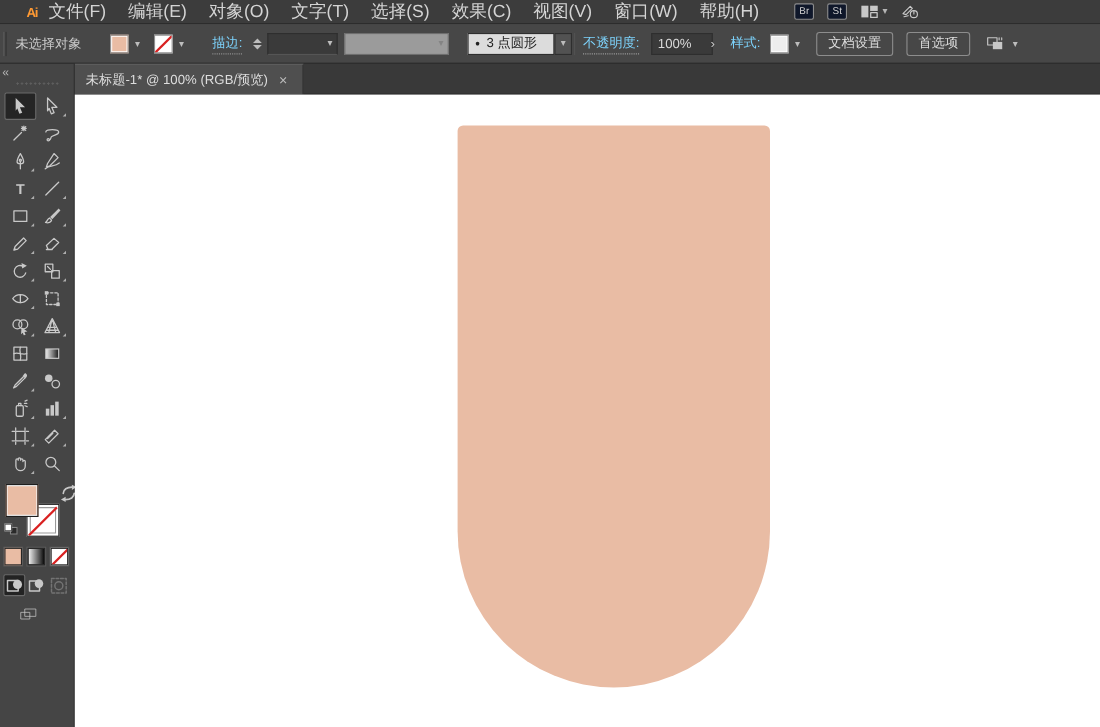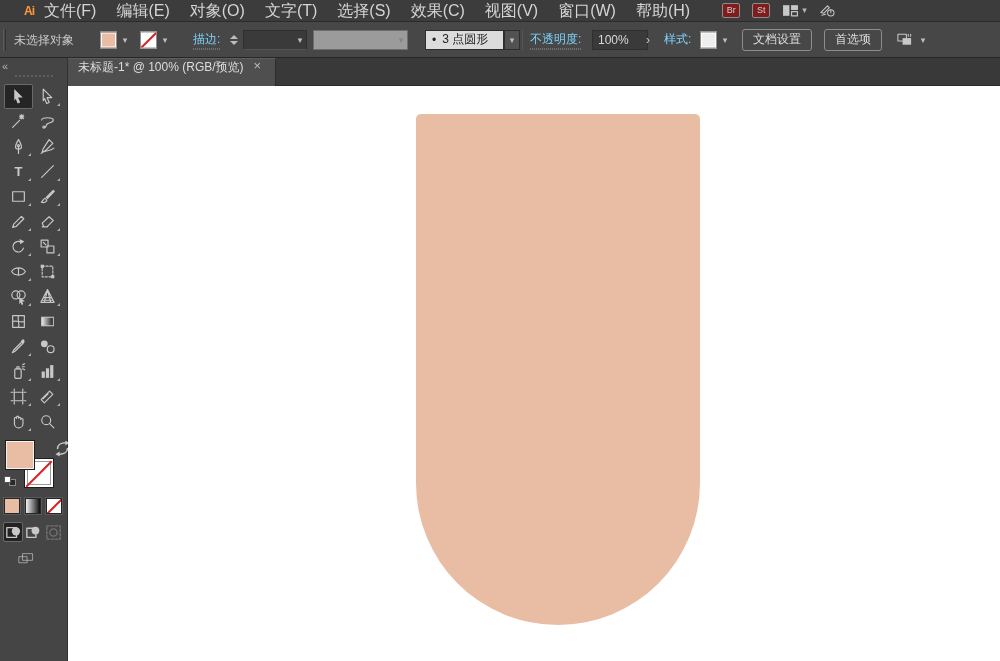--- a/index.html
+++ b/index.html
@@ -10,21 +10,21 @@
   
   .menubar { position:absolute; left:0; top:0; width:1000px; height:22px;
     background:#3c3c3c; border-bottom:1px solid #2b2b2b;
     display:flex; align-items:center; }
   .ai-logo { width:34px; text-align:right; font-weight:bold; font-size:12px;
     color:#ff9a33; letter-spacing:-1px; }
   .menu-item { padding:0 10px; height:22px; line-height:22px; color:#d4d4d4;
     font-size:16px; cursor:default; }
   .menubar-right { display:flex; align-items:center; gap:12px; margin-left:22px; }
   .mini-app-btn { width:18px; height:15px; border:1px solid #8e8e8e; border-radius:2px;
-    font-size:9px; line-height:13px; text-align:center; color:#cfcfcf; background:#7f1d1d; }
+    font-size:9px; line-height:13px; text-align:center; color:#cfcfcf; background:#0f172a; }
   .ws-cluster { display:flex; align-items:center; gap:3px; }
   .chev { font-size:9px; color:#b5b5b5; line-height:1; }
 
   
   .optionsbar { position:absolute; left:0; top:22px; width:1000px; height:36px;
     background:#474747; border-bottom:1px solid #262626; }
   .optionsbar .abs { position:absolute; top:50%; transform:translateY(-50%); }
   .grip { left:3px; width:3px; height:22px; border-left:1px solid #5c5c5c;
     border-right:1px solid #333; }
   .status-label { left:14px; color:#c9c9c9; }
@@ -56,21 +56,21 @@
     justify-content:center; font-size:12px; }
   .bar-btn { height:22px; border:1px solid #8d8d8d; border-radius:3px; color:#dedede;
     display:flex; align-items:center; justify-content:center; padding:0 10px; background:transparent; }
   .sep { width:1px; height:20px; background:#383838; border-right:1px solid #575757; }
 
   
   .tabstrip { position:absolute; left:68px; top:58px; width:932px; height:28px;
     background:#393939; border-bottom:1px solid #2c2c2c; }
   .tab { position:absolute; left:0; top:0; height:28px; width:208px; background:#4f4f4f;
     border-right:1px solid #2c2c2c; border-top:1px solid #5e5e5e;
-    display:flex; align-items:flex-start; padding:0 10px; gap:10px; color:#dddddd; }
+    display:flex; align-items:center; padding:0 10px; gap:10px; color:#dddddd; }
   .tab-close { color:#bbbbbb; font-size:13px; line-height:1; }
 
   
   .toolpanel { position:absolute; left:0; top:58px; width:68px; height:603px;
     background:#454545; border-right:1px solid #303030; }
   .collapse-btn { position:absolute; left:2px; top:2px; color:#b5b5b5; font-size:11px; }
   .drag-dots { position:absolute; left:14px; top:16px; width:40px; height:4px;
     background-image:radial-gradient(#5f5f5f 35%, transparent 36%);
     background-size:4px 4px; }
   .toolgrid { position:absolute; left:4px; top:26px; width:60px;

